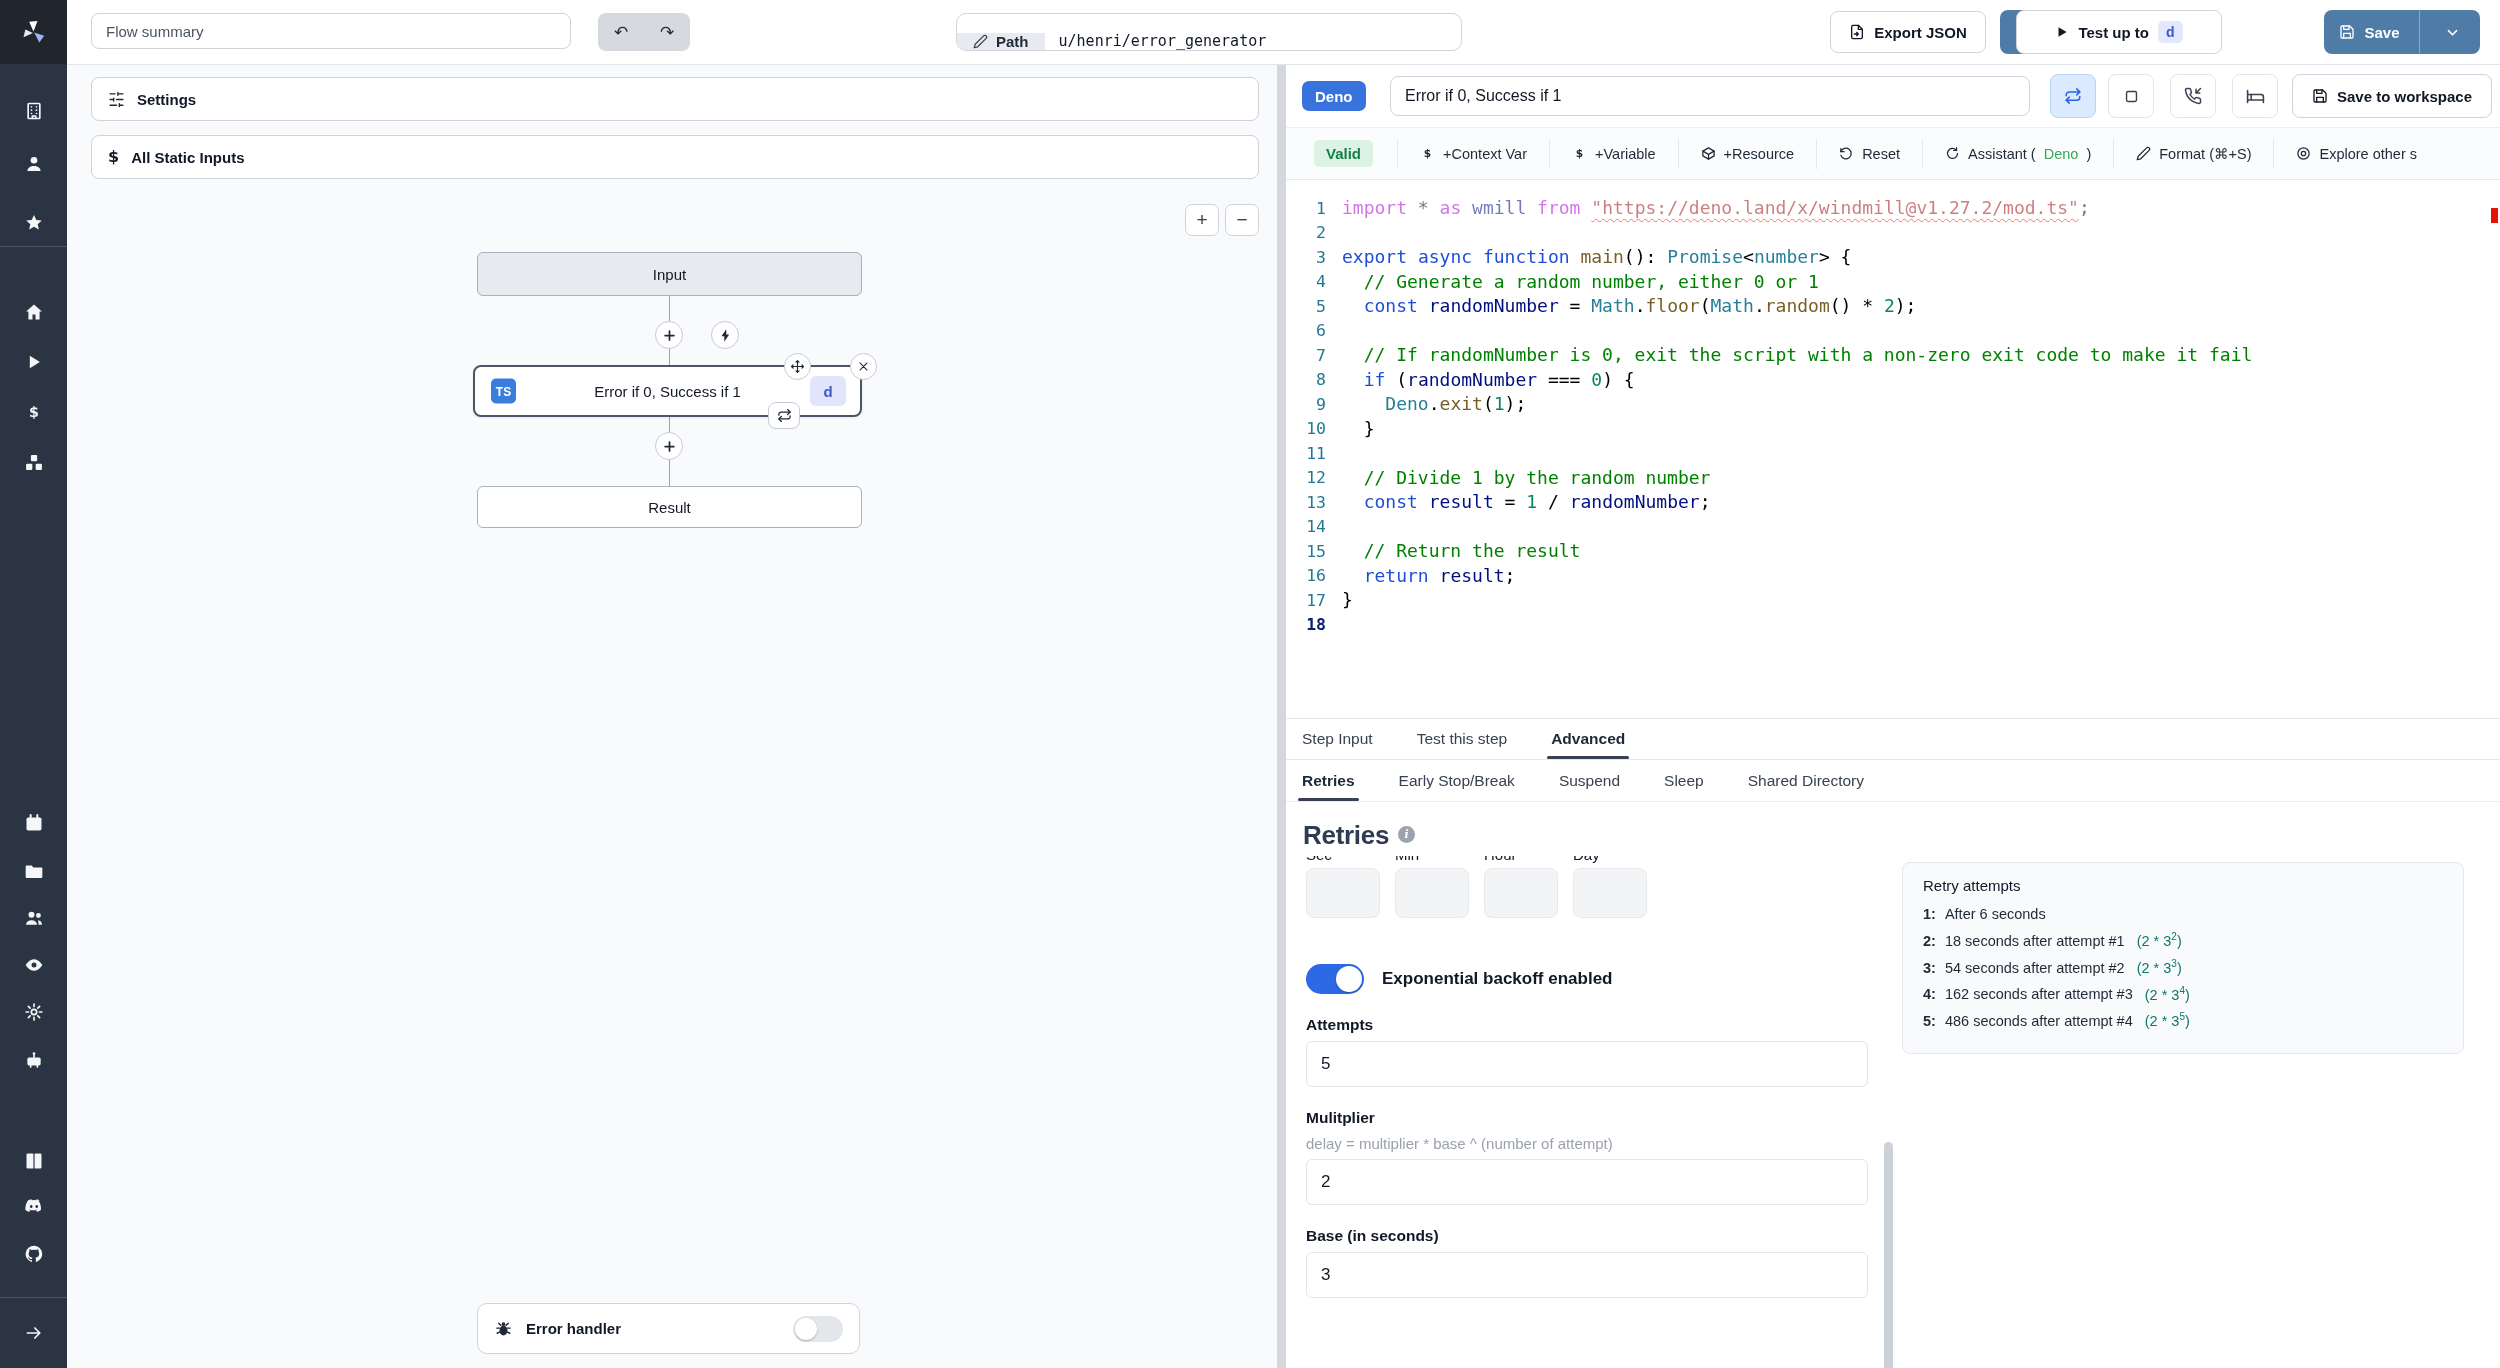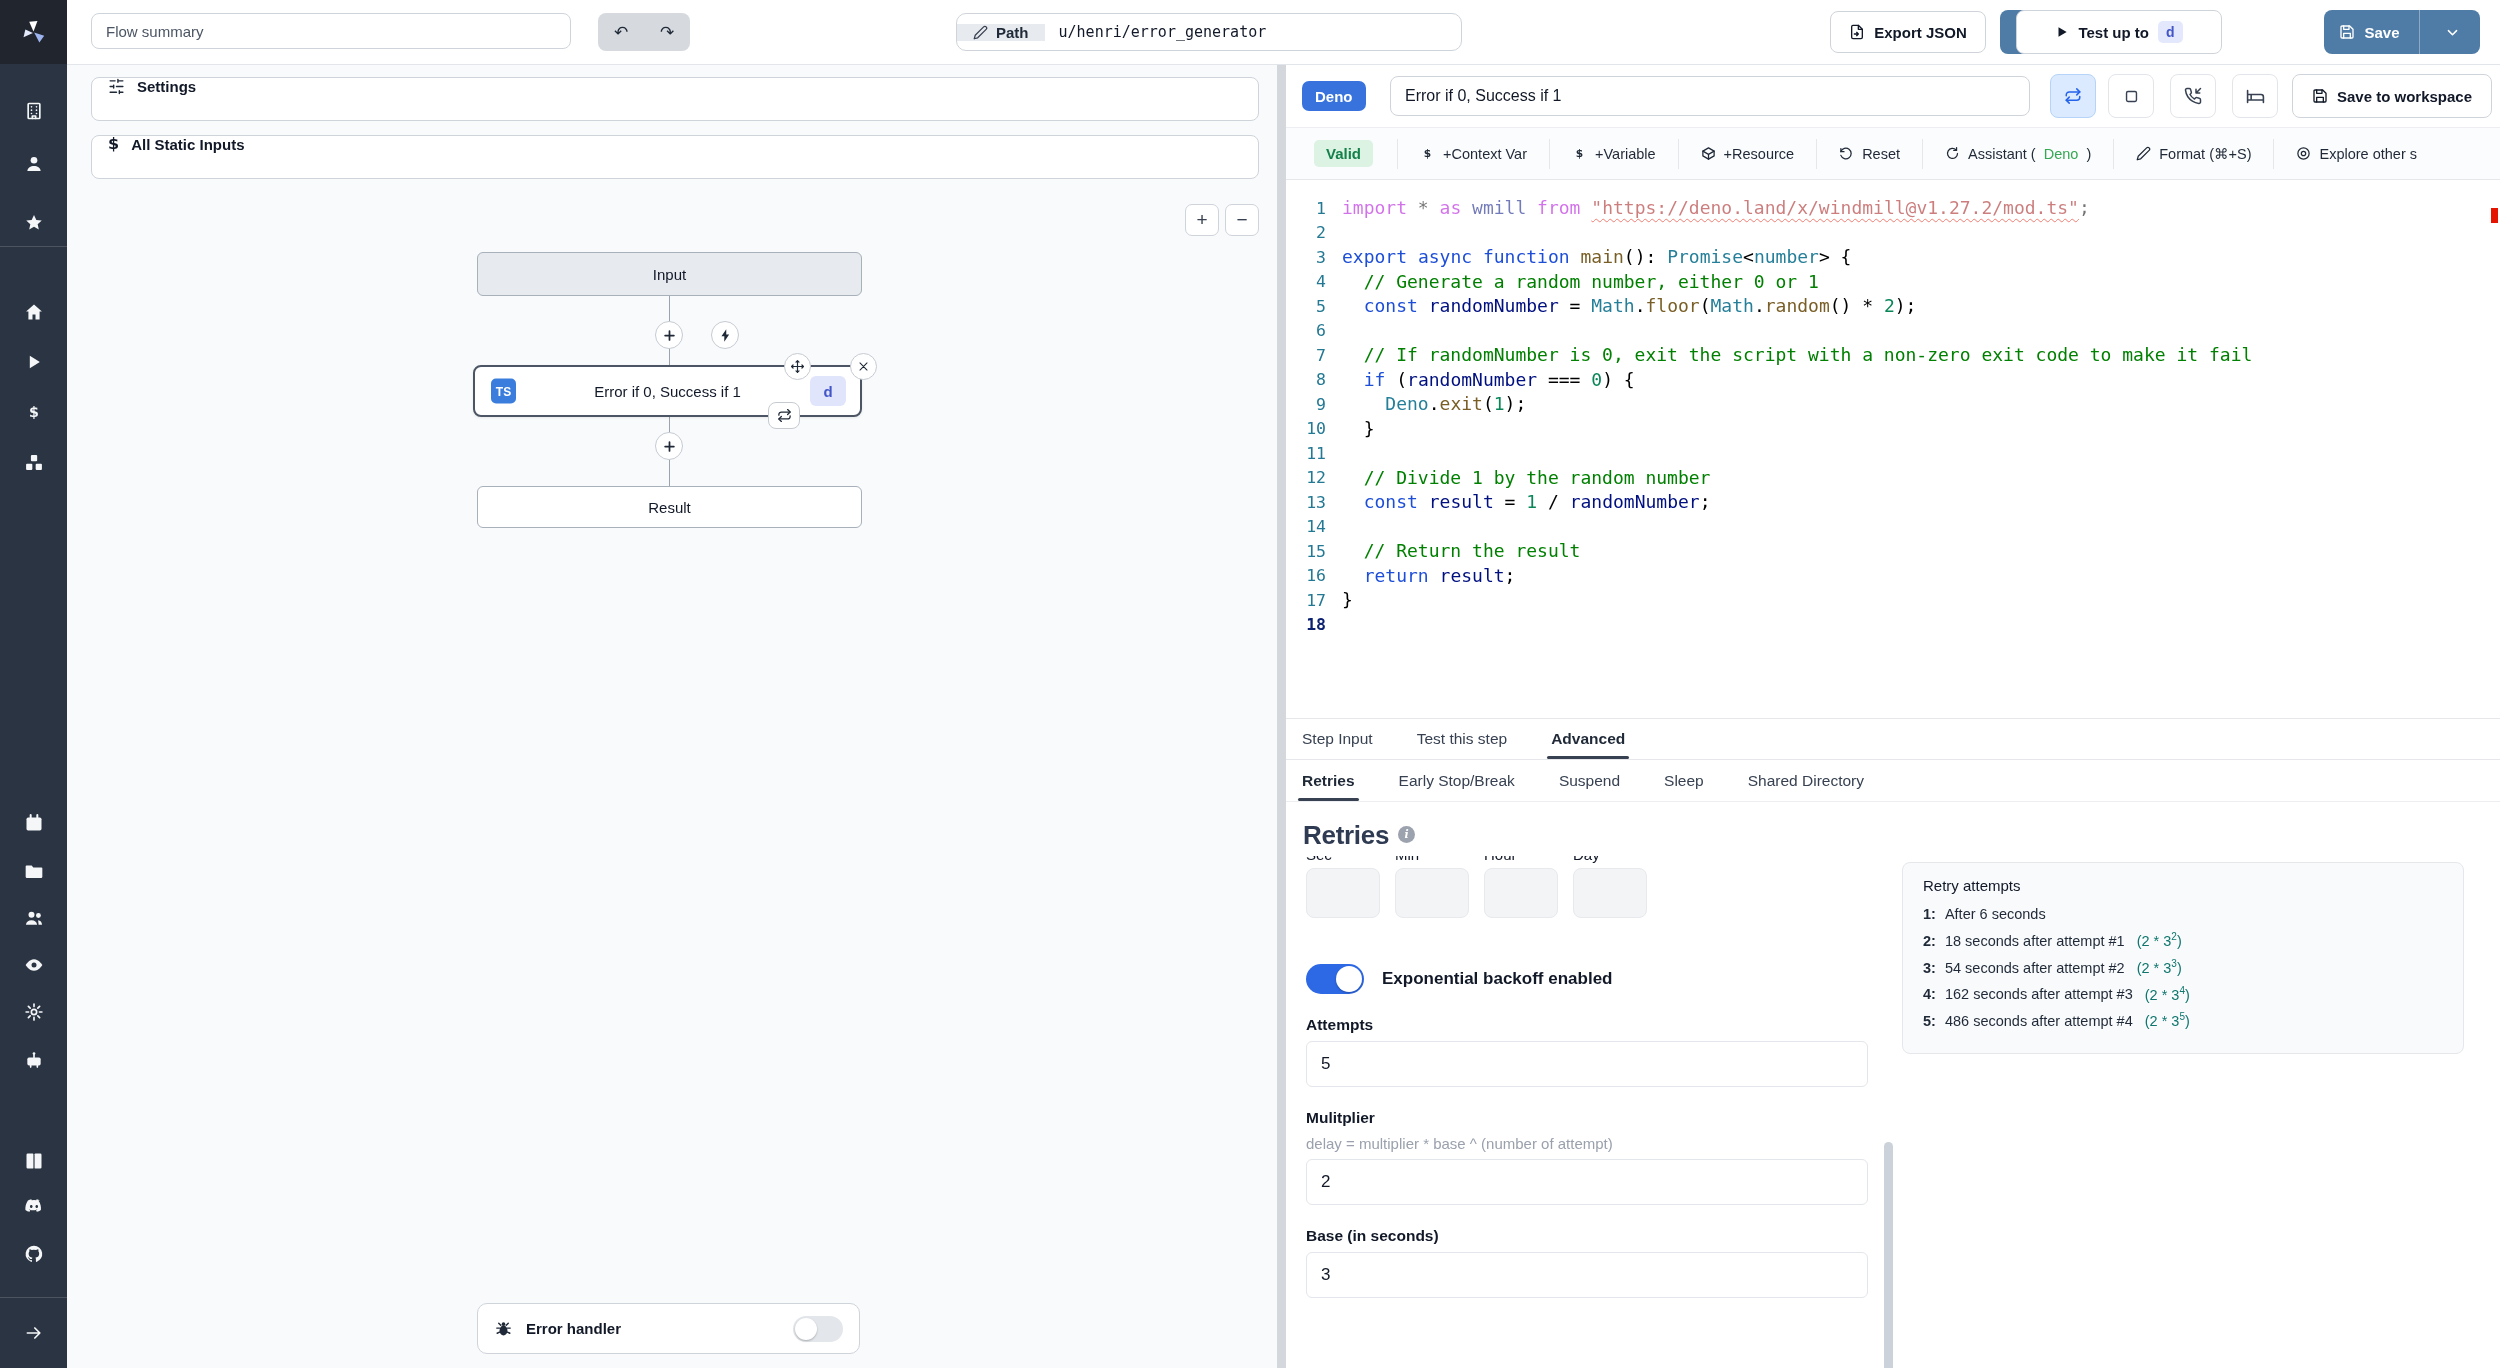--- a/index.html
+++ b/index.html
@@ -9,31 +9,31 @@
   .logo-box{position:absolute;left:0;top:0;width:67px;height:64px;background:#20252e;display:flex;align-items:center;justify-content:center}
   .sb-item{position:absolute;left:0;width:67px;height:26px;display:flex;align-items:center;justify-content:center;color:#f4f6f8;cursor:pointer}
   .sb-div{position:absolute;left:0;width:67px;height:1px;background:rgba(255,255,255,.16)}
   .glyph{font-family:"DejaVu Sans",sans-serif;line-height:1}
   
   .topbar{position:absolute;left:67px;top:0;right:0;height:64px;background:#fff;border-bottom:1px solid #e2e5e9;z-index:20}
   .flow-summary{position:absolute;left:24px;top:13px;width:480px;height:36px;border:1px solid #cfd4da;border-radius:8px;padding:0 14px;font-size:15px;color:#111827;font-family:"Liberation Sans",sans-serif;outline:none;box-sizing:border-box}
   .flow-summary::placeholder{color:#4b5563}
   .undo-redo{position:absolute;left:531px;top:13px;width:92px;height:38px;background:#d6dade;border-radius:8px;display:flex;align-items:center;justify-content:space-around}
   .ur-btn{width:42px;height:34px;display:flex;align-items:center;justify-content:center;font-size:17px;color:#1f2937;cursor:pointer}
-  .path-group{position:absolute;left:889px;top:13px;width:506px;height:38px;border:1px solid #cfd4da;border-radius:10px;display:flex;align-items:center;overflow:hidden;box-sizing:border-box}
+  .path-group{position:absolute;left:889px;top:13px;width:506px;height:38px;border:1px solid #cfd4da;border-radius:10px;display:flex;align-items:flex-end;overflow:hidden;box-sizing:border-box}
   .path-chip{background:#e7eaee;display:flex;align-items:center;gap:8px;padding:0 16px;font-size:15px;font-weight:700;color:#1f2937}
   .path-value{display:flex;align-items:center;padding:0 14px;font-family:"DejaVu Sans Mono",monospace;font-size:15px;color:#111827;background:#fff}
   .tb-btn{position:absolute;top:10px;height:44px;border-radius:8px;display:flex;align-items:center;justify-content:center;gap:9px;font-size:15px;font-weight:700;box-sizing:border-box;cursor:pointer}
   .btn-white{background:#fff;border:1px solid #cfd4da;color:#111827}
   .btn-blue{background:#4f7ca6;color:#fff;border:none}
   .mini-badge{background:#e3e8fc;color:#4356c8;font-weight:700;font-size:14px;border-radius:5px;padding:3px 8px}
   .save-split{width:1px;height:44px;background:rgba(255,255,255,.35)}
   
   .flow-panel{position:absolute;left:67px;top:64px;width:1210px;bottom:0;background:#f8fafc}
-  .panel-box{position:absolute;left:24px;width:1168px;height:44px;background:#fff;border:1px solid #cfd4da;border-radius:8px;display:flex;align-items:flex-start;gap:12px;padding:0 16px;box-sizing:border-box;font-size:15px;font-weight:700;color:#111827;cursor:pointer}
+  .panel-box{position:absolute;left:24px;width:1168px;height:44px;background:#fff;border:1px solid #cfd4da;border-radius:8px;display:flex;align-items:center;gap:12px;padding:0 16px;box-sizing:border-box;font-size:15px;font-weight:700;color:#111827;cursor:pointer}
   .zoom-btn{position:absolute;width:34px;height:32px;background:#fff;border:1px solid #cfd4da;border-radius:7px;display:flex;align-items:center;justify-content:center;font-size:19px;color:#374151;cursor:pointer;box-sizing:border-box}
   .node{position:absolute;box-sizing:border-box;display:flex;align-items:center;justify-content:center;font-size:15px;color:#111827;background:#fff;border-radius:6px;cursor:pointer}
   .node-input{background:#e7eaee;border:1px solid #a8b0ba}
   .node-main{border:2.5px solid #4b5563;border-radius:8px;box-shadow:0 1px 3px rgba(0,0,0,.08)}
   .node-result{border:1px solid #a8b0ba}
   .conn{position:absolute;width:1px;background:#9ca3af}
   .float-circle{position:absolute;width:28px;height:28px;background:#fff;border:1px solid #c6cbd2;border-radius:50%;display:flex;align-items:center;justify-content:center;color:#1f2937;cursor:pointer;box-sizing:border-box;z-index:5}
   .float-square{position:absolute;width:32px;height:27px;background:#fff;border:1px solid #c6cbd2;border-radius:8px;display:flex;align-items:center;justify-content:center;color:#1f2937;cursor:pointer;box-sizing:border-box;z-index:5}
   .ts-badge{position:absolute;left:16px;top:50%;transform:translateY(-50%);width:25px;height:25px;background:#3b7ddd;border-radius:5px;color:#fff;font-weight:700;font-size:12px;display:flex;align-items:center;justify-content:center}
   .d-badge{position:absolute;right:14px;top:50%;transform:translateY(-50%);min-width:24px;height:30px;padding:0 6px;background:#e0e5fb;border-radius:6px;color:#4356c8;font-weight:700;font-size:15px;display:flex;align-items:center;justify-content:center}

